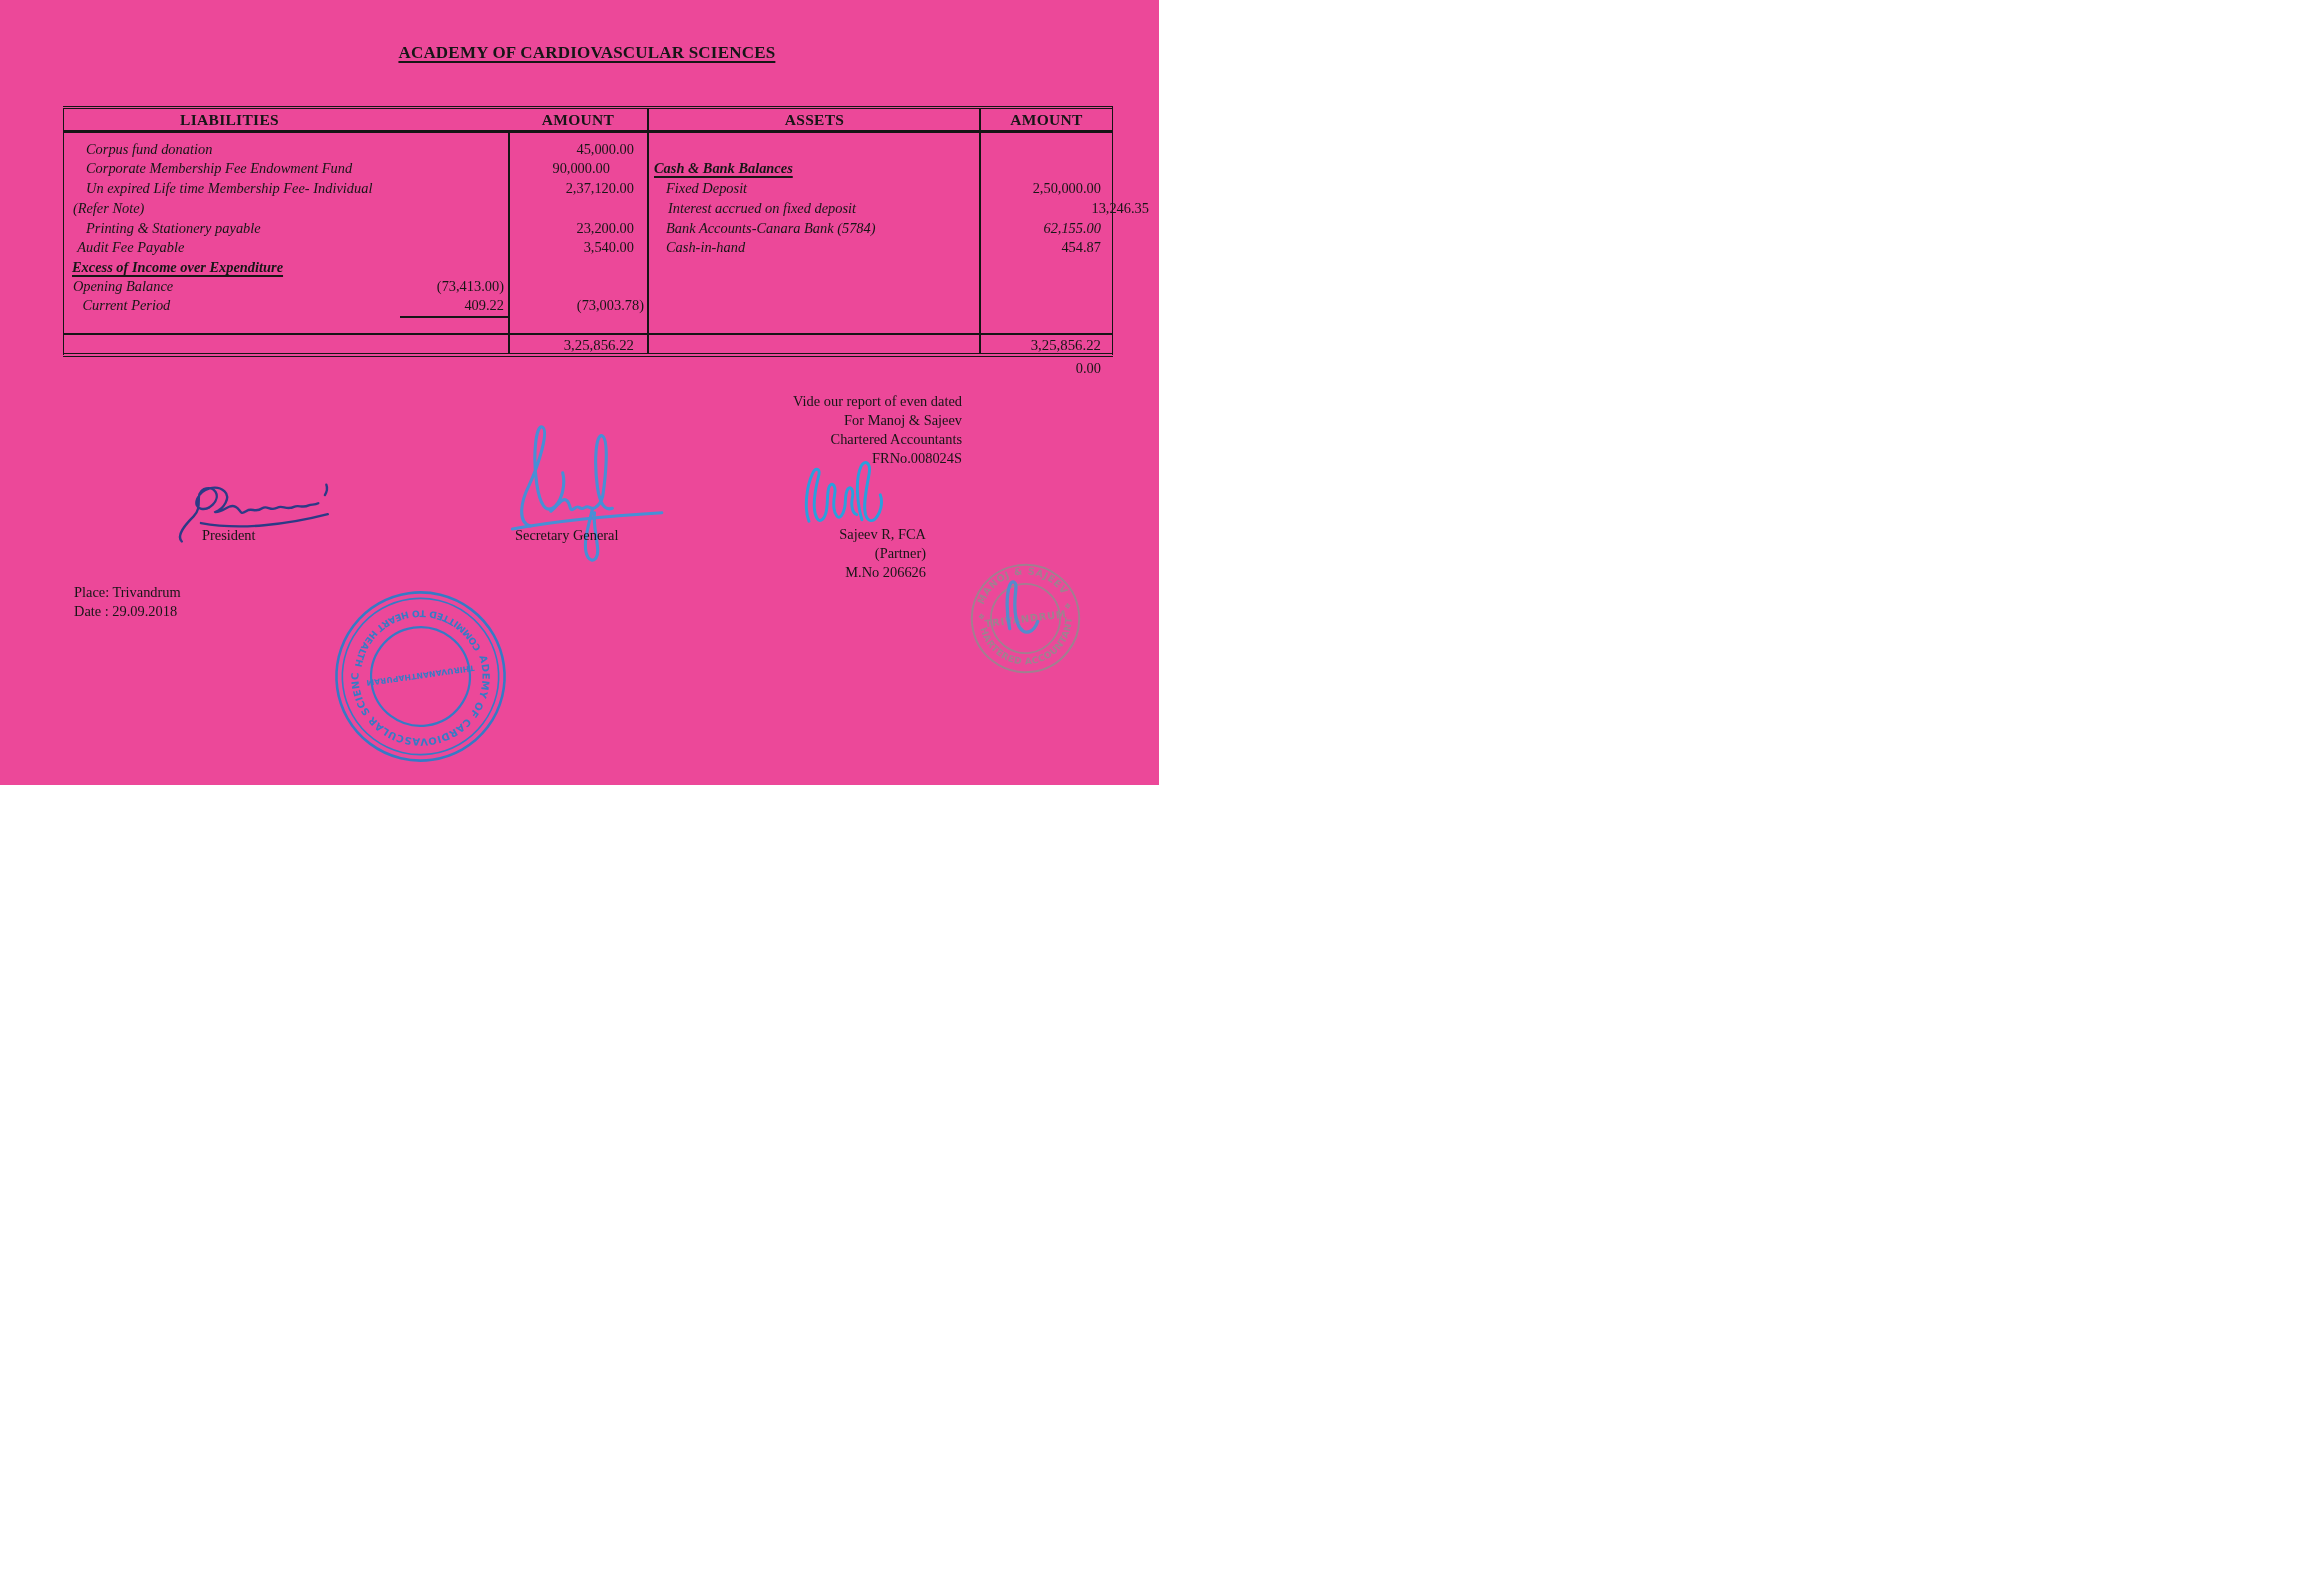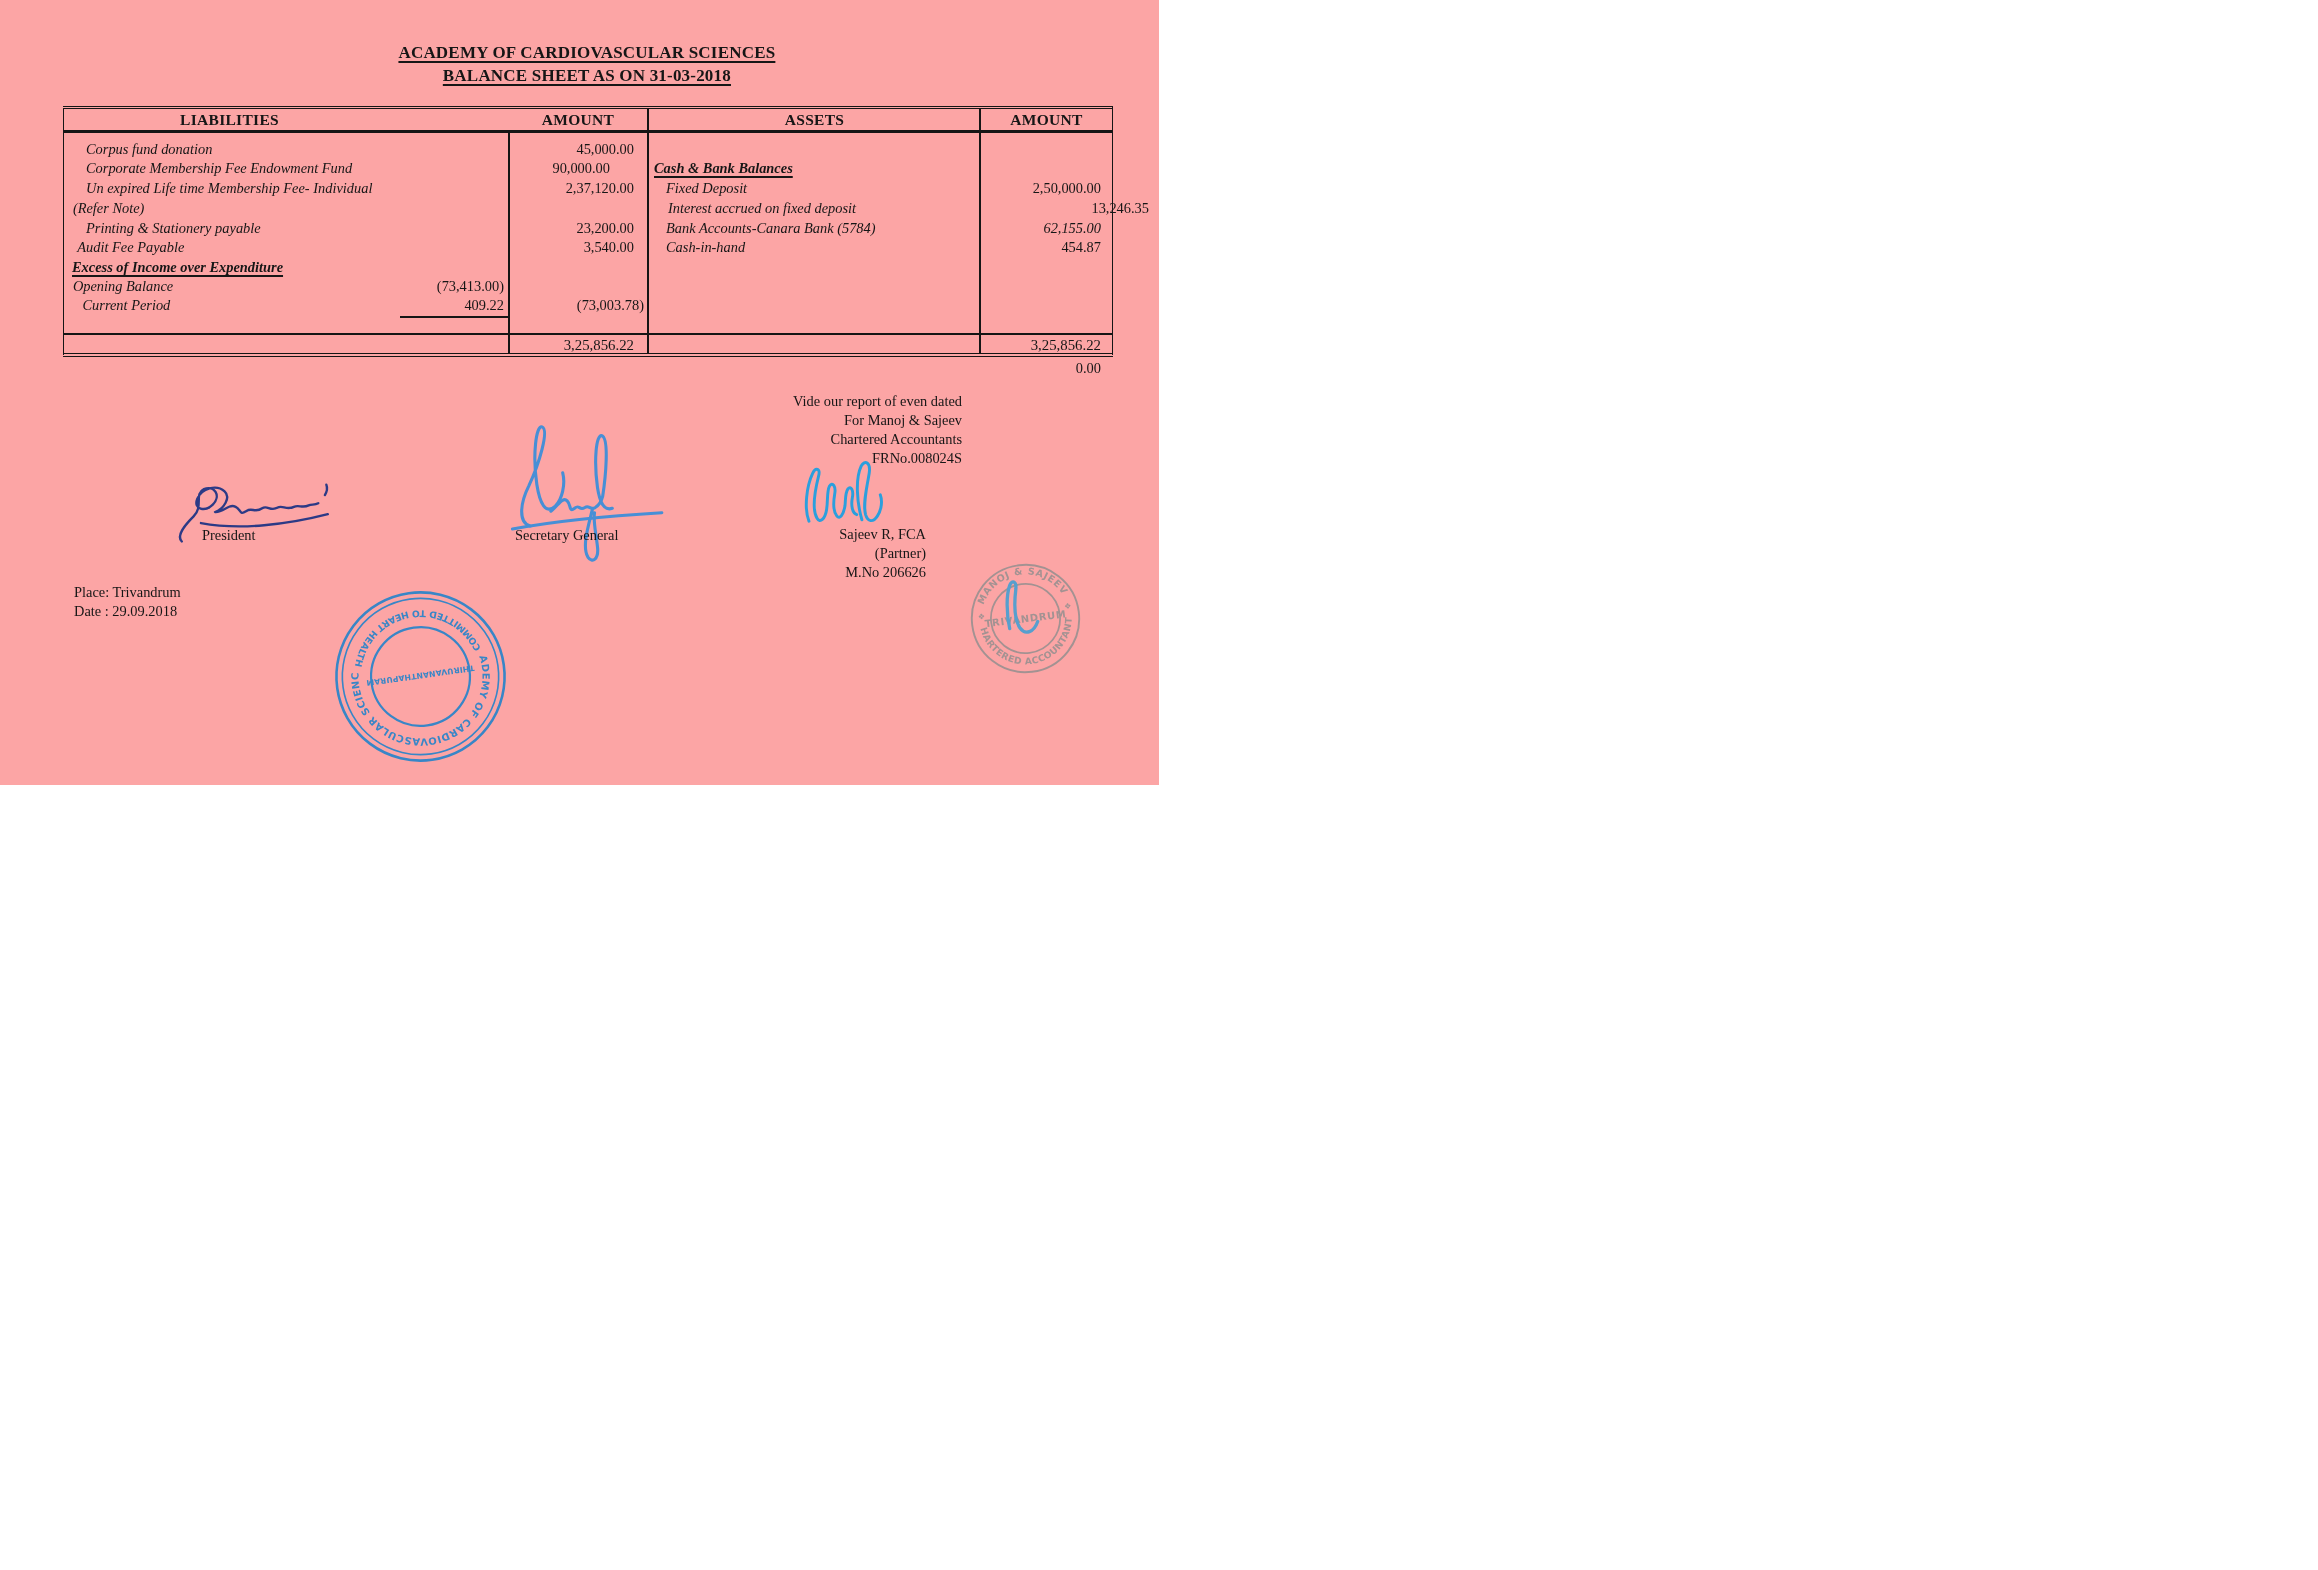--- a/index.html
+++ b/index.html
@@ -1,16 +1,16 @@
 <!DOCTYPE html>
 <html style="font-size:11.8px"><head>
 <meta charset="utf-8">
 <style>
   html,body{margin:0;padding:0;background:#ffffff;}
-  .page{position:relative;width:1159px;height:785px;background:#fca5a5;overflow:hidden;
+  .page{position:relative;width:1159px;height:785px;background:#ec4899;overflow:hidden;
         font-family:"Liberation Serif","DejaVu Serif",serif;color:#161616;}
   .abs{position:absolute;}
 
   
   .title-wrap{position:absolute;left:14.8px;right:0;top:41px;text-align:center;}
   .title-line{display:block;font-weight:bold;font-size:17px;letter-spacing:0.2px;
               text-decoration:underline;text-decoration-thickness:1.8px;text-underline-offset:3px;
               line-height:23px;}
 
   
@@ -40,21 +40,20 @@
   .stamp-auditor{transform:rotate(-7deg);opacity:.8;}
   .arc-text{font-family:"DejaVu Sans","Liberation Sans",sans-serif;font-weight:bold;}
 </style>
 </head>
 <body>
 
 <div class="page">
 
   <div class="title-wrap">
     <span class="title-line">ACADEMY OF CARDIOVASCULAR SCIENCES</span>
-    <span class="title-line">BALANCE SHEET AS ON 31-03-2018</span>
   </div>
 
   <div class="bs-table">
 
     <div class="hline" style="left:0;right:0;top:21.4px;height:2.2px;"></div>
     <div class="vline" style="left:444px;top:23.6px;bottom:0;"></div>
     <div class="vline" style="left:583px;top:0;bottom:0;"></div>
     <div class="vline" style="left:915px;top:0;bottom:0;"></div>
 
     <div class="hcell" style="left:55px;width:221px;">LIABILITIES</div>

